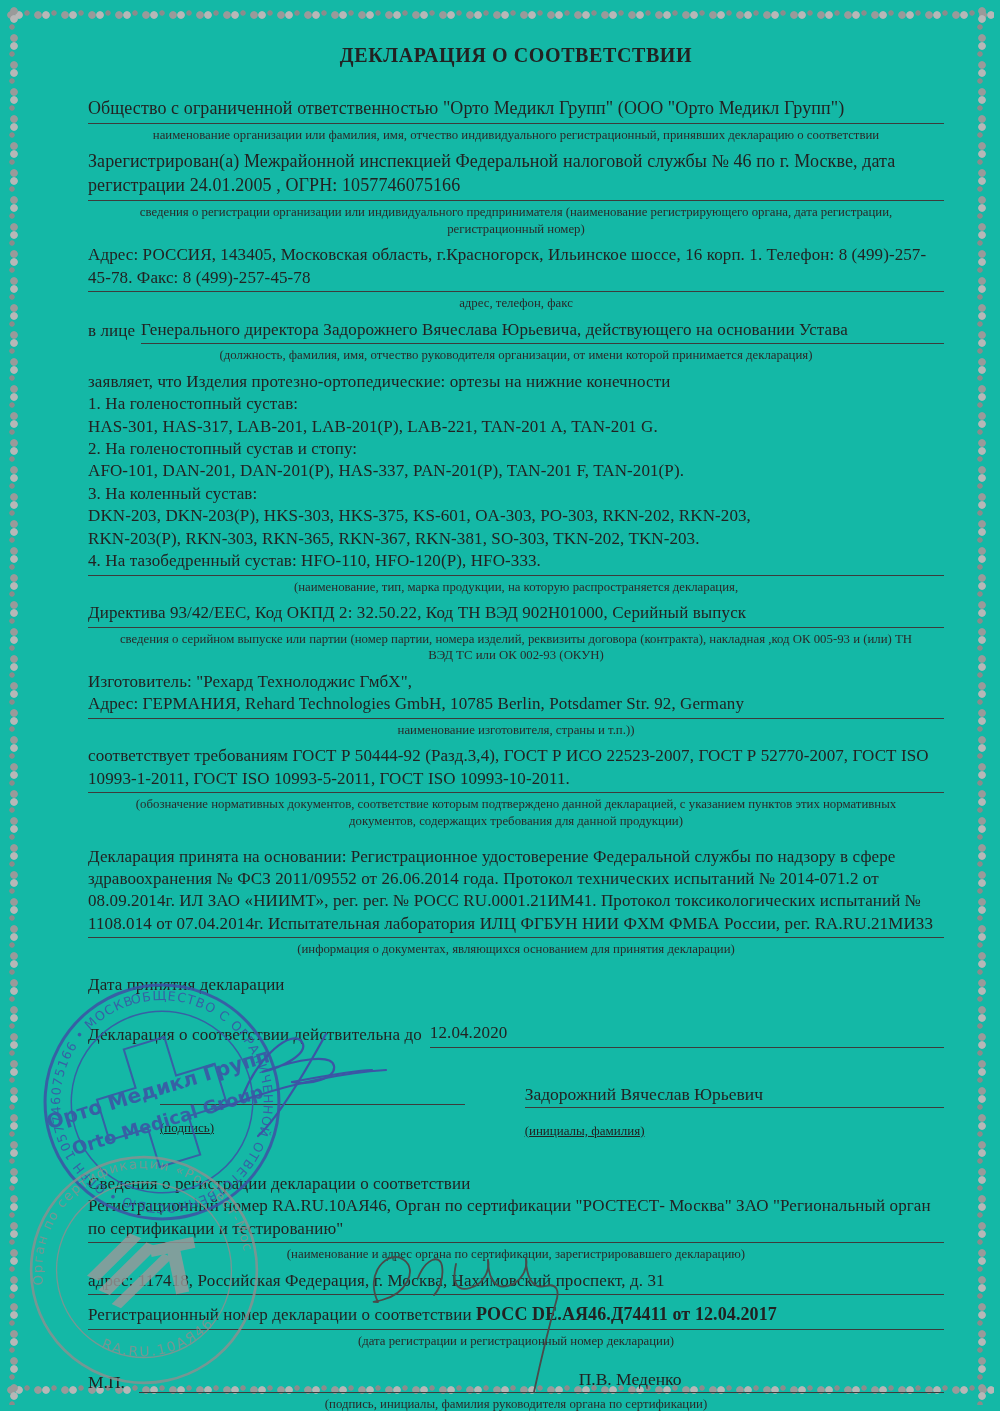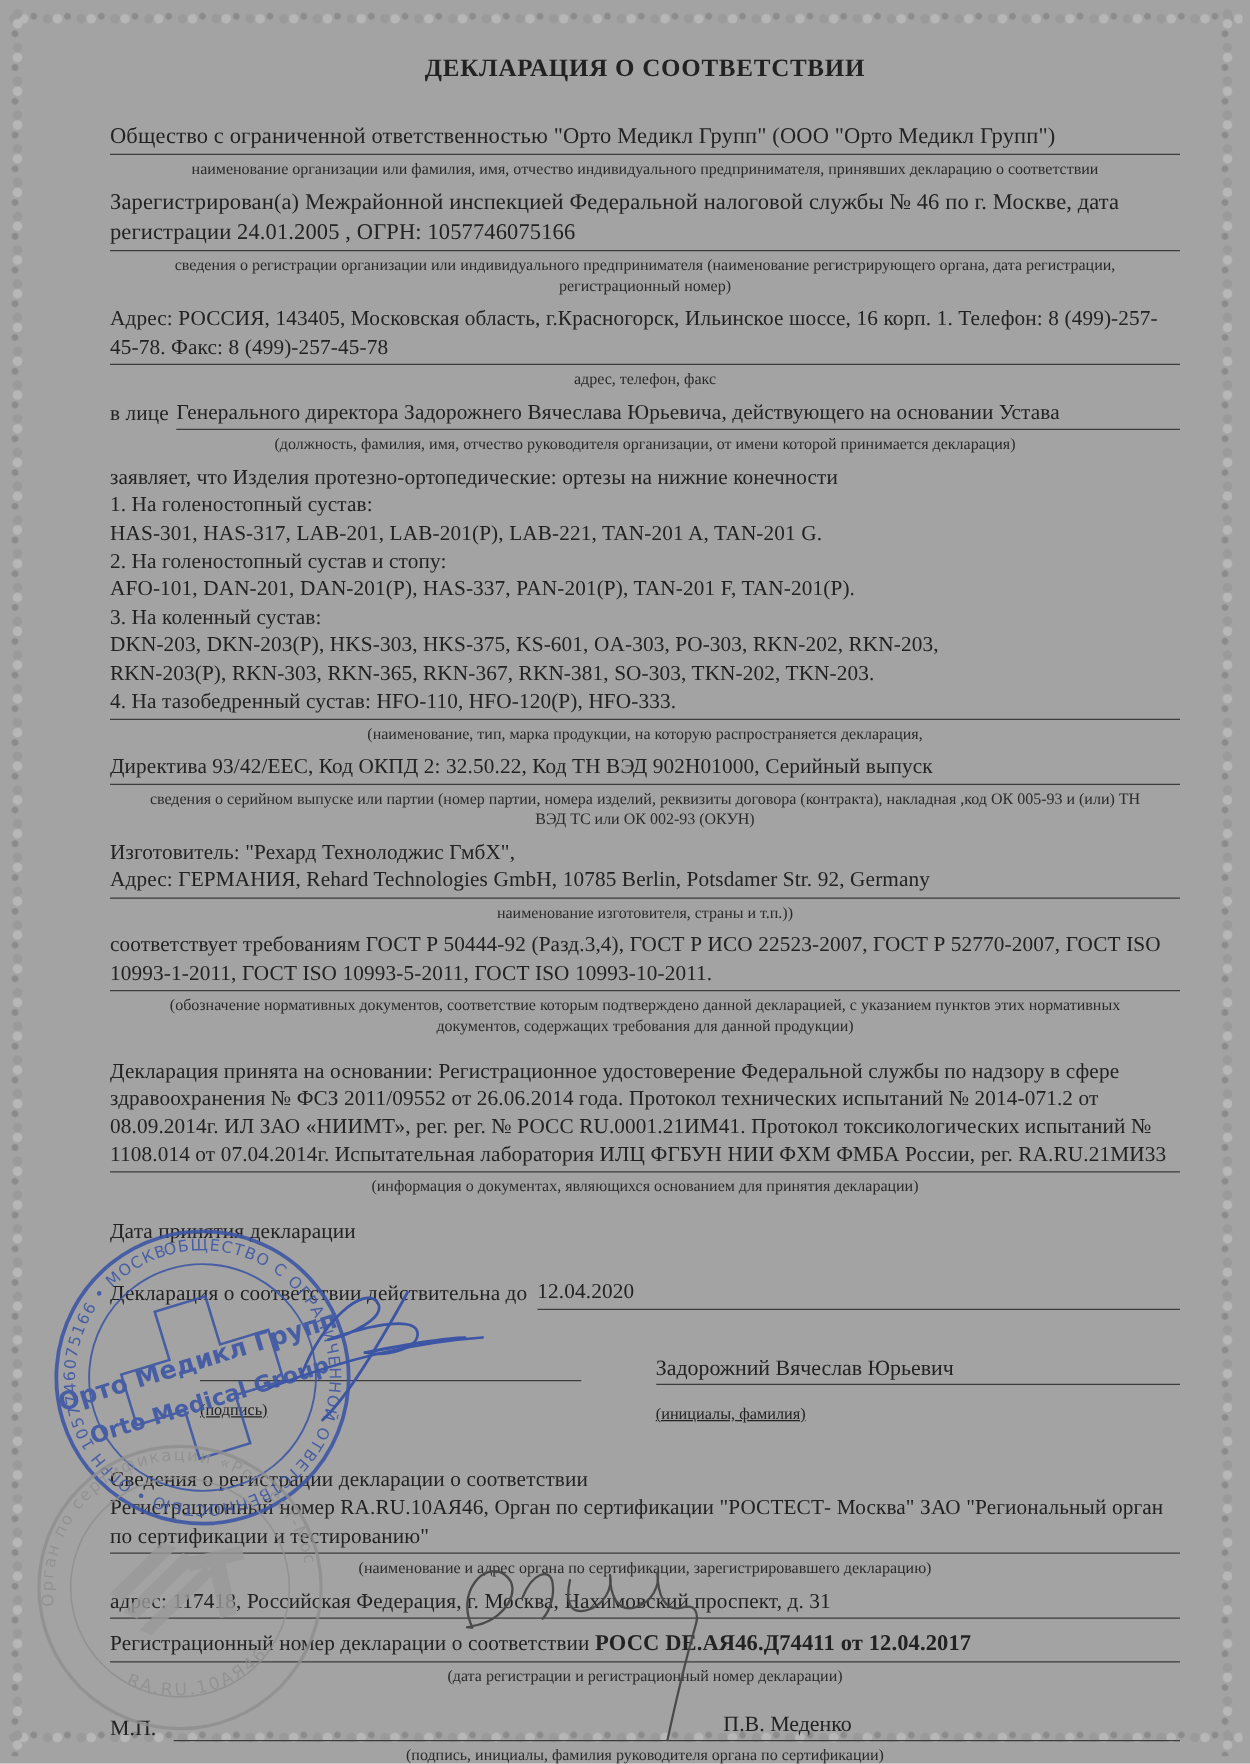--- a/index.html
+++ b/index.html
@@ -1,18 +1,18 @@
 <!DOCTYPE html>
 <html lang="ru"><head>
 <meta charset="utf-8">
 <style>
   html,body{margin:0;padding:0;background:#ffffff;}
   .page{
     position:relative;width:1000px;height:1411px;margin:0 auto;
-    background:#a3a3a3;overflow:hidden;
+    background:#14b8a6;overflow:hidden;
     font-family:"Liberation Serif", serif;color:#222;
   }
   
   .border-h{
     position:absolute;left:6px;right:6px;height:17px;
     background-image:
       radial-gradient(circle at 5px 8px,  #9a9a9a 3.4px, rgba(0,0,0,0) 4.2px),
       radial-gradient(circle at 13px 8px, #b7b7b7 3.4px, rgba(0,0,0,0) 4.2px),
       radial-gradient(circle at 21px 6px, #8b8b8b 2.3px, rgba(0,0,0,0) 3.1px);
     background-size:27px 17px;background-repeat:repeat-x;
@@ -72,21 +72,21 @@
   <div class="border-h border-top"></div>
   <div class="border-h border-bottom"></div>
   <div class="border-v border-left"></div>
   <div class="border-v border-right"></div>
 
   <div class="content">
 
     <div class="title">ДЕКЛАРАЦИЯ О СООТВЕТСТВИИ</div>
 
     <div class="line big u">Общество с ограниченной ответственностью "Орто Медикл Групп"  (ООО "Орто Медикл Групп")</div>
-    <div class="caption">наименование организации или фамилия, имя, отчество индивидуального предпринимателя, принявших декларацию о соответствии</div>
+    <div class="caption">наименование организации или фамилия, имя, отчество индивидуального регистрационный, принявших декларацию о соответствии</div>
 
     <div class="line big u">Зарегистрирован(а) Межрайонной инспекцией Федеральной налоговой службы № 46 по г. Москве, дата регистрации 24.01.2005 , ОГРН: 1057746075166</div>
     <div class="caption">сведения о регистрации организации или индивидуального предпринимателя (наименование регистрирующего органа, дата регистрации, регистрационный номер)</div>
 
     <div class="line u">Адрес: РОССИЯ, 143405, Московская область, г.Красногорск, Ильинское шоссе, 16 корп. 1. Телефон: 8 (499)-257-45-78. Факс: 8 (499)-257-45-78</div>
     <div class="caption">адрес, телефон, факс</div>
 
     <div class="rowflex">
       <span class="line" style="padding-right:6px">в лице</span>
       <span class="line grow-u">Генерального директора Задорожнего Вячеслава Юрьевича, действующего на основании Устава</span>

